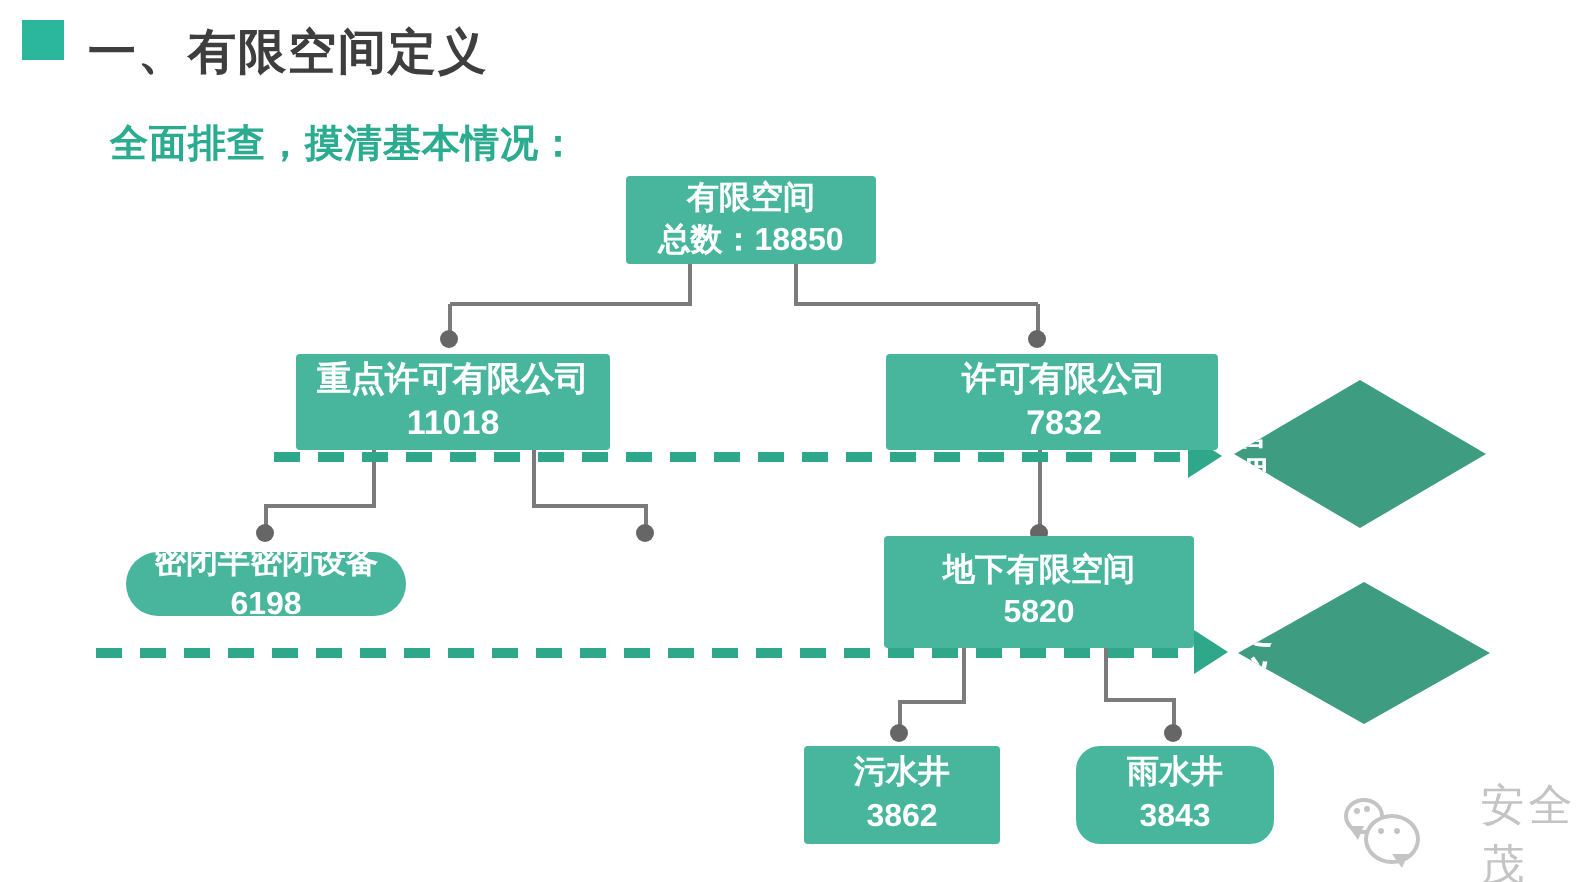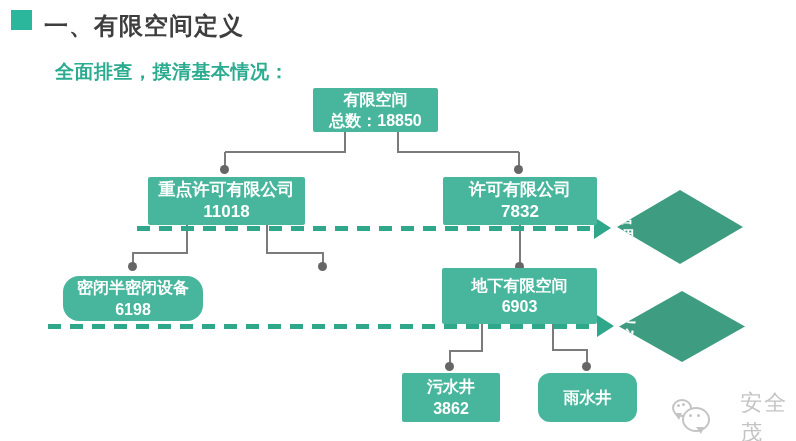--- a/index.html
+++ b/index.html
@@ -105,43 +105,44 @@
   <div class="node" style="left:313px;top:88px;width:125px;height:44px;">
     <div class="line">有限空间</div>
     <div class="line">总数：18850</div>
   </div>
 
   <div class="node node-wide" style="left:148px;top:177px;width:157px;height:48px;">
     <div class="line">重点许可有限公司</div>
     <div class="line">11018</div>
   </div>
 
-  <div class="node node-wide" style="left:443px;top:177px;width:154px;height:48px;">
+  <div class="node node-wide" style="left:443px;top:177px;width:154px;height:48px;padding-left:12px;">
     <div class="line">许可有限公司</div>
     <div class="line">7832</div>
   </div>
 
-  <div class="node" style="left:63px;top:276px;width:140px;height:45px;border-radius:16px;">
+  <div class="node" style="left:63px;top:276px;width:140px;height:32px;border-radius:16px;">
     <div class="line">密闭半密闭设备</div>
     <div class="line">6198</div>
   </div>
 
 
   <div class="node" style="left:442px;top:268px;width:155px;height:56px;">
     <div class="line">地下有限空间</div>
-    <div class="line">6903</div>
+    <div class="line">5820</div>
   </div>
 
   <div class="node" style="left:402px;top:373px;width:98px;height:49px;">
     <div class="line">污水井</div>
     <div class="line">3862</div>
   </div>
 
   <div class="node" style="left:538px;top:373px;width:99px;height:49px;border-radius:12px;">
     <div class="line">雨水井</div>
+    <div class="line">3843</div>
   </div>
 
   <div class="diamond" style="left:617px;top:190px;width:126px;height:74px;">
     <span class="vtext">管理</span>
   </div>
   <div class="diamond" style="left:619px;top:291px;width:126px;height:71px;">
     <span class="vtext">定义</span>
   </div>
 
   <div class="watermark">

